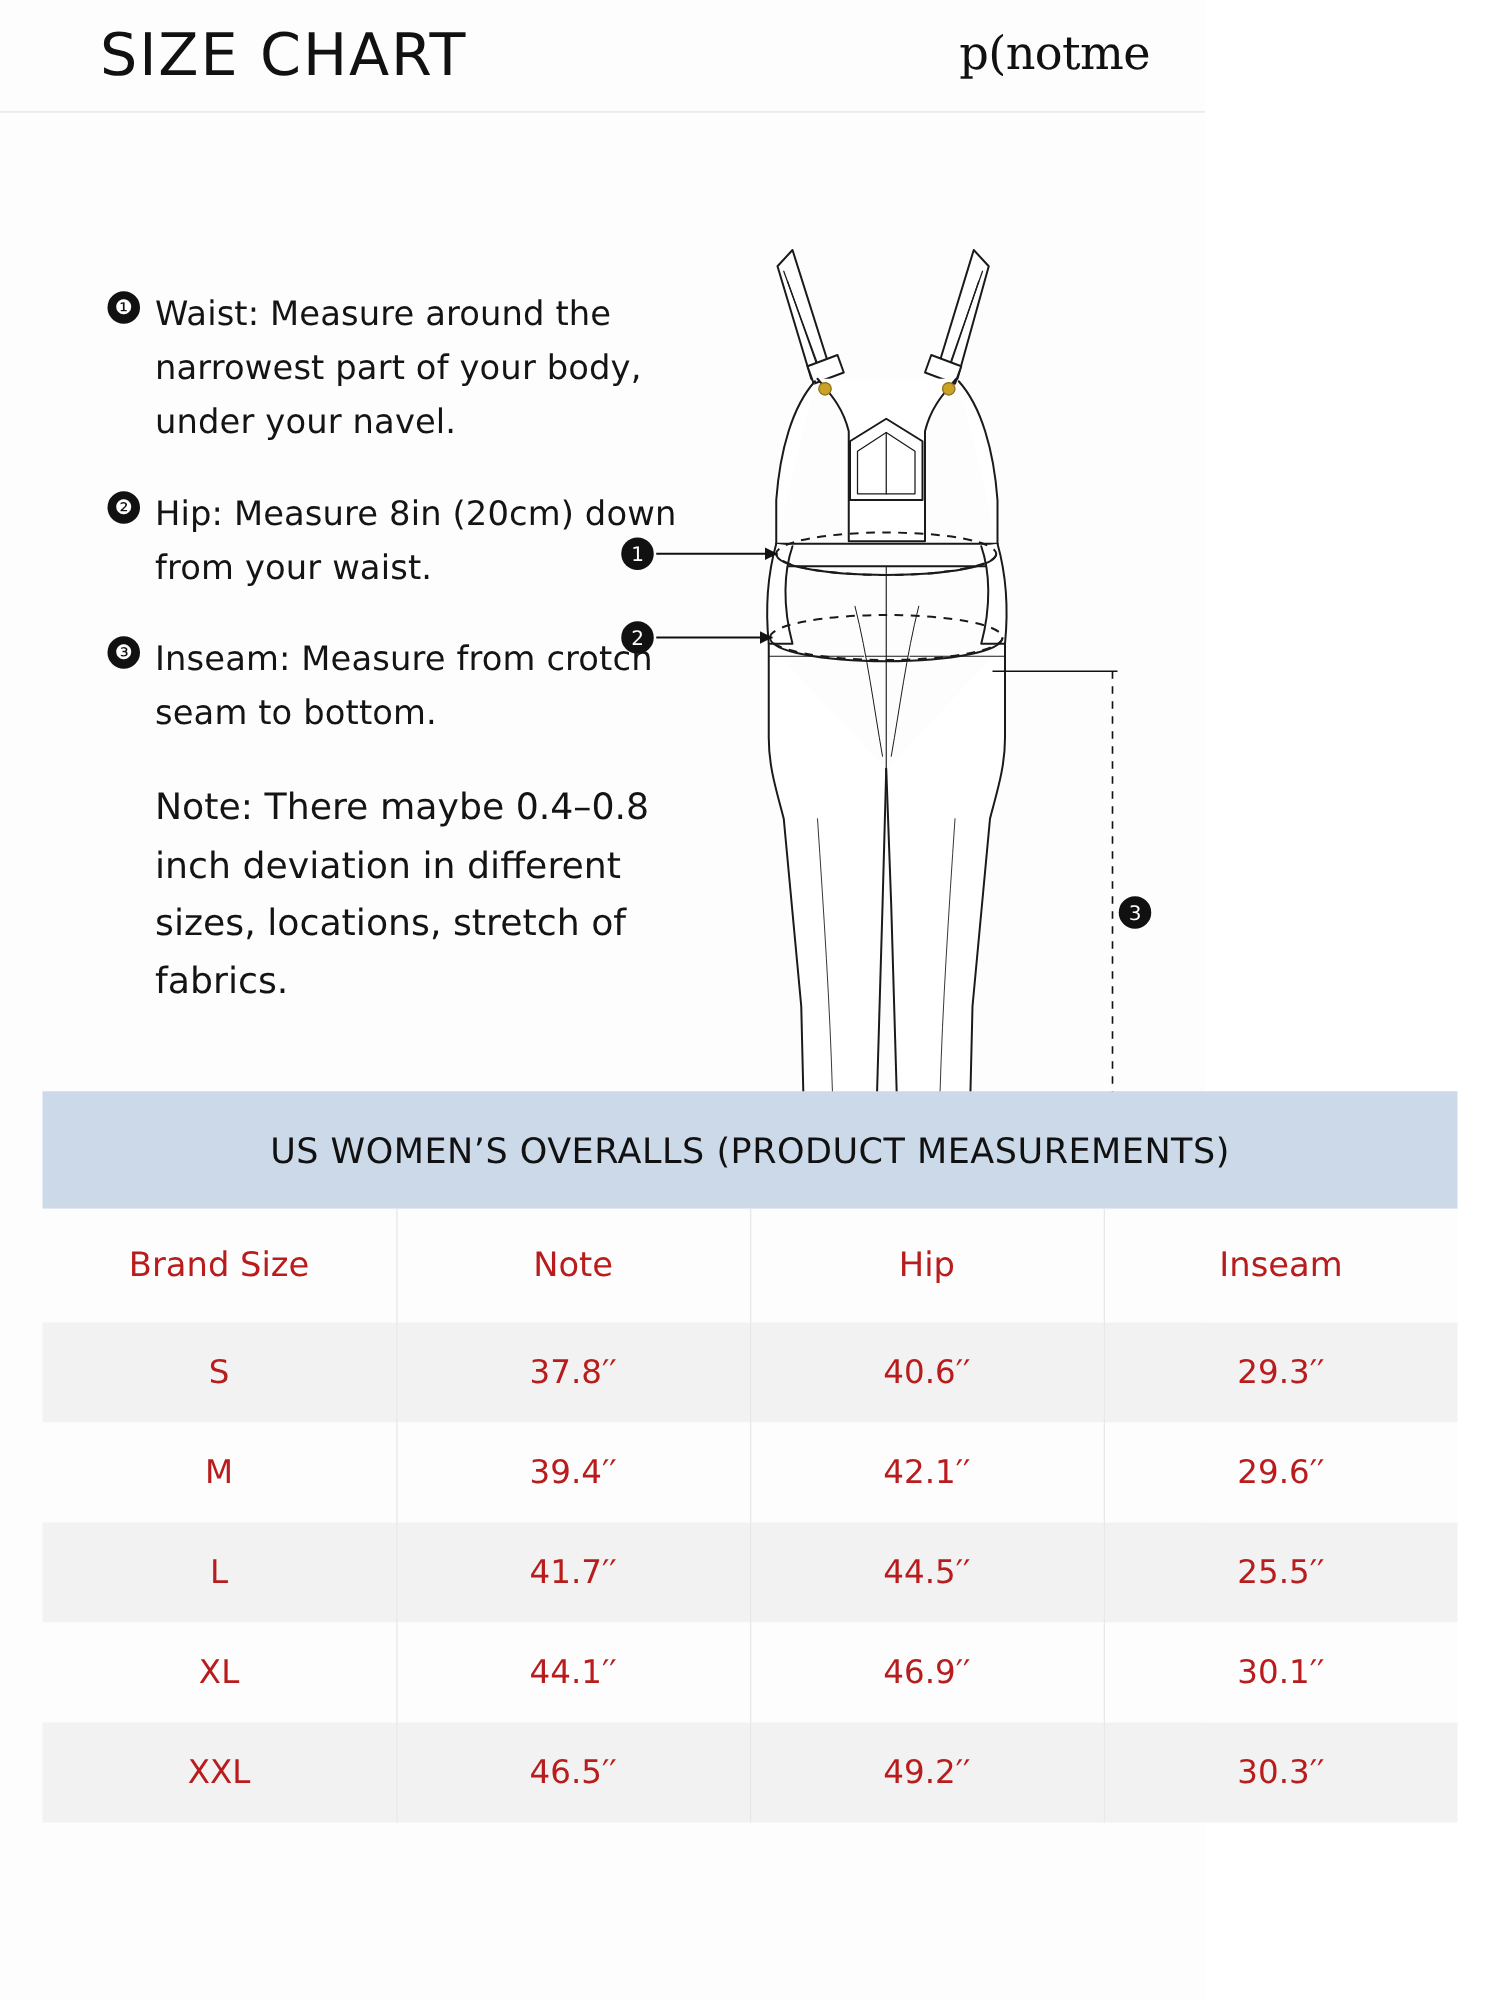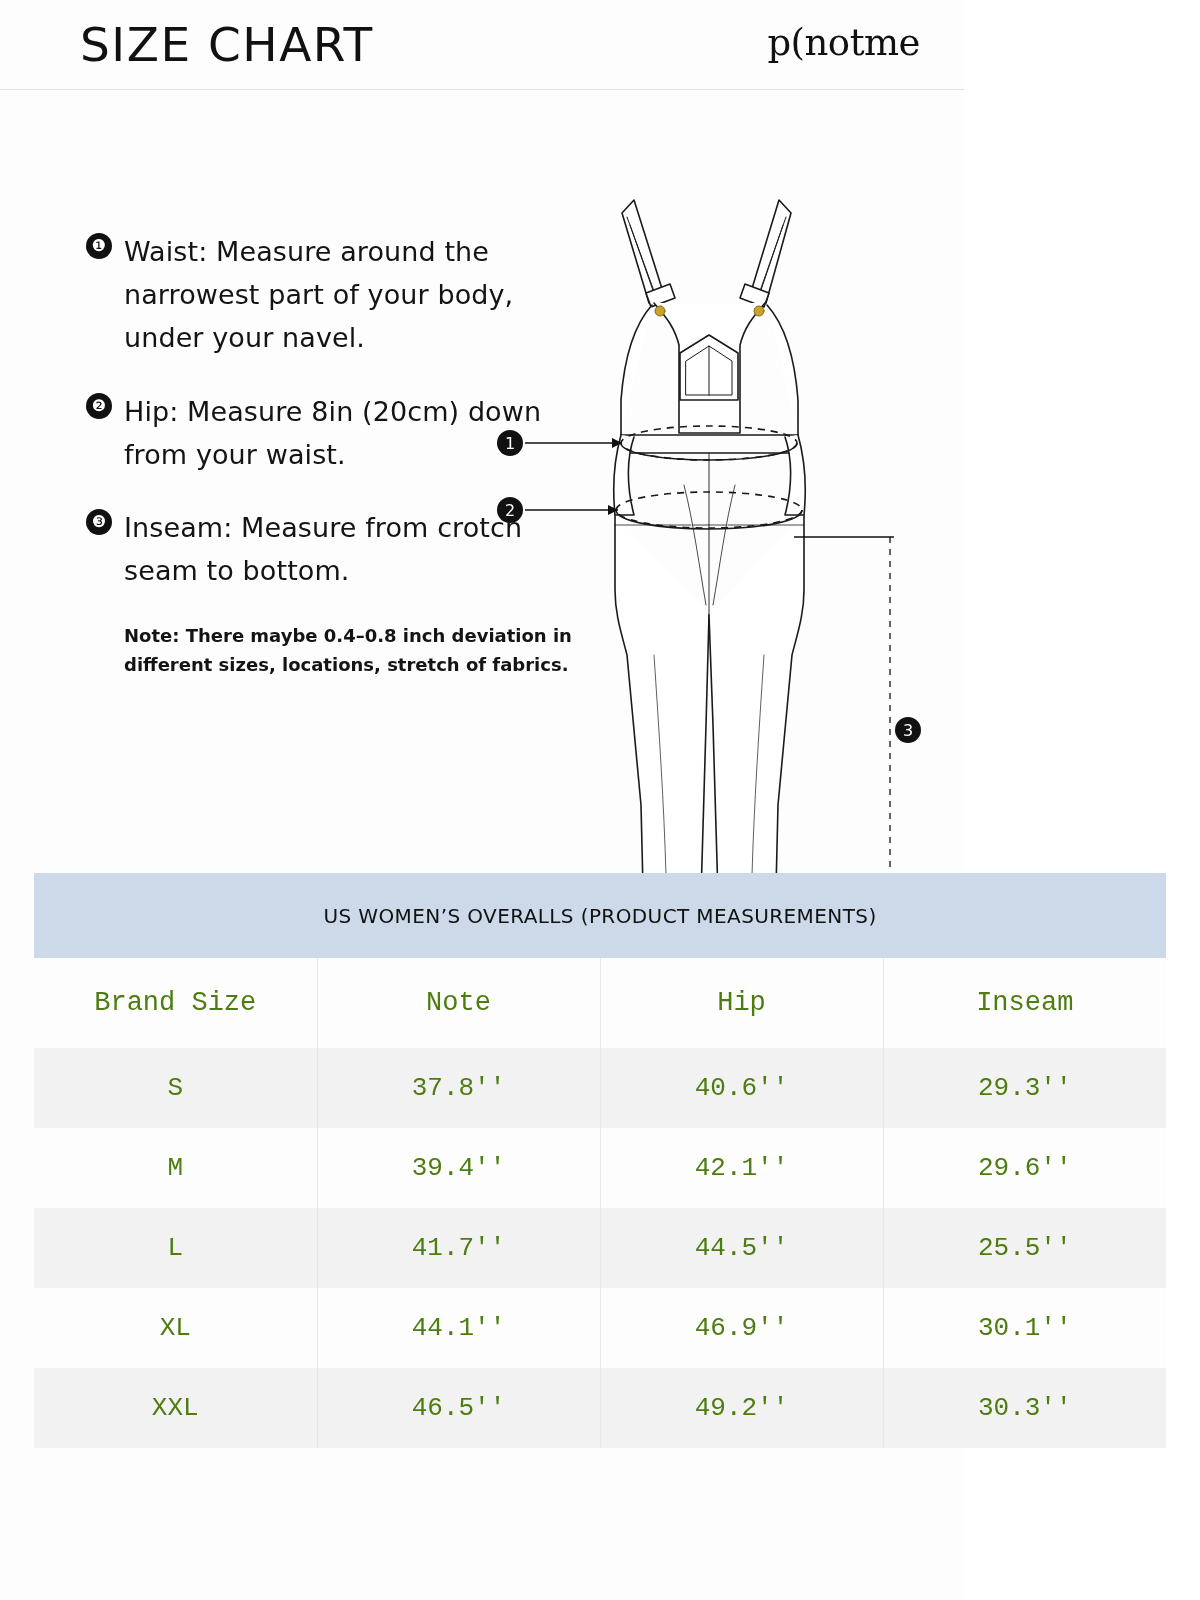--- a/index.html
+++ b/index.html
@@ -76,24 +76,23 @@
   }
   .instr-text {
     font-size: 27px;
     line-height: 1.6;
     color: #141414;
     letter-spacing: 0.1px;
   }
   .note {
     margin-left: 38px;
     margin-top: 22px;
-    font-size: 18px;
+    font-size: 29px;
     line-height: 1.6;
     color: #141414;
-    font-weight: bold;
   }
 
   .figure {
     position: absolute;
     right: 40px;
     top: 95px;
     width: 430px;
     height: 760px;
   }
   .figure svg { display: block; }
@@ -101,38 +100,37 @@
   
   .table-wrap {
     position: absolute;
     left: 34px;
     top: 873px;
     width: 1132px;
   }
   .table-title {
     background: #ccd9e8;
     text-align: center;
-    font-size: 20px;
+    font-size: 28px;
     letter-spacing: 0.4px;
     padding: 31px 0 30px;
     color: #111;
   }
   table {
     width: 100%;
     border-collapse: collapse;
     table-layout: fixed;
   }
   th, td {
     text-align: center;
     font-weight: 400;
     font-size: 26px;
-    color: #4d7c0f;
+    color: #b91c1c;
     padding: 25px 0;
     border-right: 1px solid #e8e8e8;
-    font-family: Liberation Mono, monospace;
   }
   th:last-child, td:last-child { border-right: none; }
   thead tr { background: #fdfdfd; }
   thead th { font-size: 27px; padding: 30px 0; }
   tbody tr:nth-child(odd) { background: #f2f2f2; }
   tbody tr:nth-child(even) { background: #fdfdfd; }
 </style>
 </head>
 <body>
 

